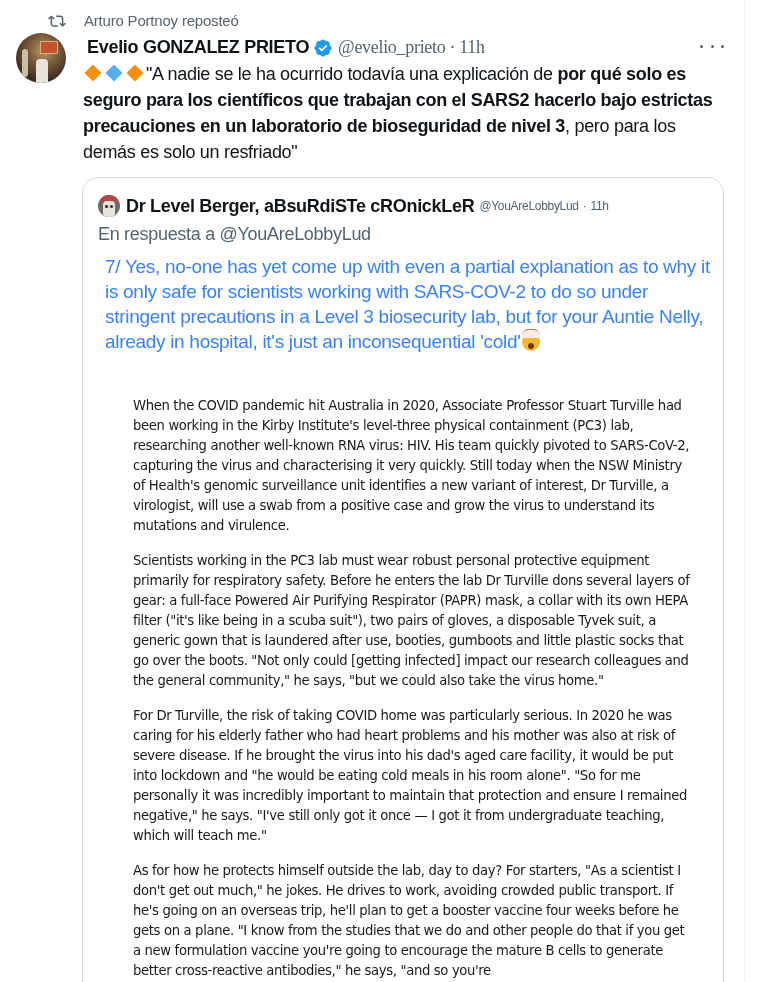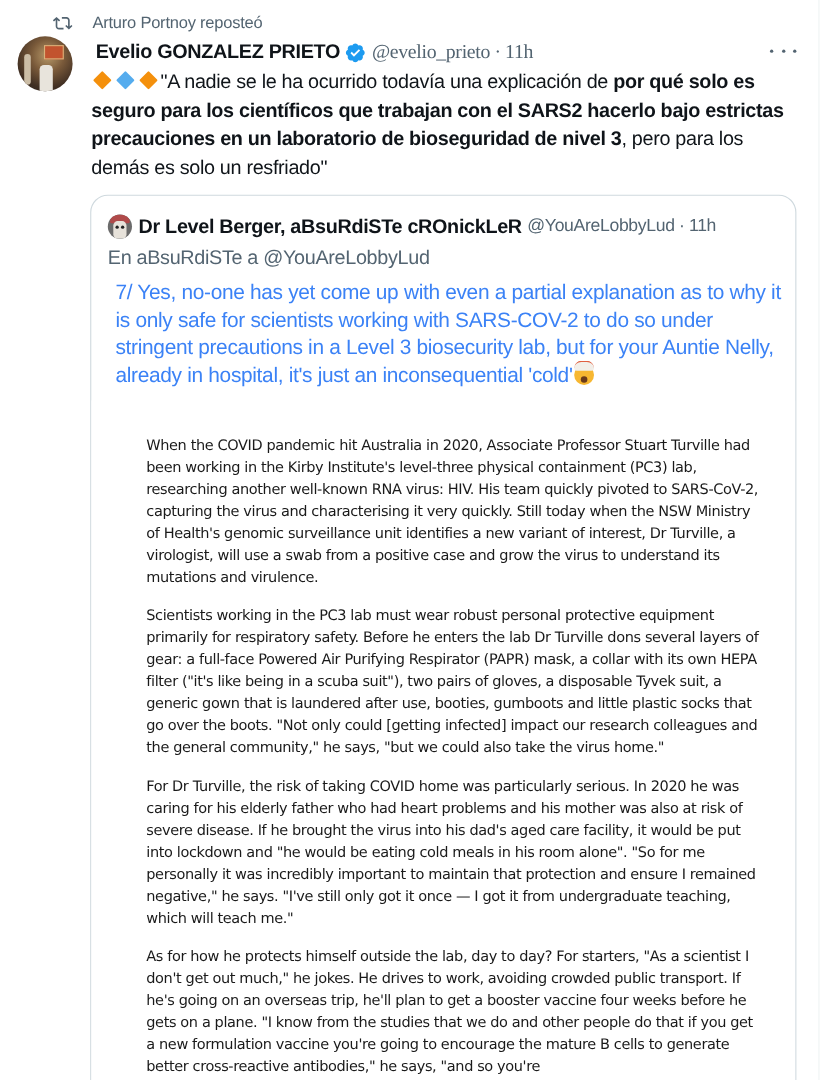--- a/index.html
+++ b/index.html
@@ -209,21 +209,21 @@
     }
     .quote-avatar .eye1 { left: 7px; }
     .quote-avatar .eye2 { left: 12px; }
     .quote-name {
       font-size: 18px;
       font-weight: bold;
       color: #0f1419;
       letter-spacing: -0.3px;
     }
     .quote-handle, .quote-dot, .quote-time {
-      font-size: 16px;
+      font-size: 12px;
       color: #536471;
       letter-spacing: -0.3px;
     }
     .quote-handle { margin-left: 5px; }
     .quote-dot { margin: 0 4px; }
     .reply-to {
       position: absolute;
       left: 15px;
       top: 46px;
       font-size: 18px;
@@ -343,21 +343,21 @@
       <div class="face"></div>
       <div class="eye1"></div>
       <div class="eye2"></div>
     </div>
     <span class="quote-name">Dr Level Berger, aBsuRdiSTe cROnickLeR</span>
     <span class="quote-handle">@YouAreLobbyLud</span>
     <span class="quote-dot">·</span>
     <span class="quote-time">11h</span>
   </div>
 
-  <div class="reply-to">En aBsuRdiSTe a @YouAreLobbyLud</div>
+  <div class="reply-to">En respuesta a @YouAreLobbyLud</div>
 
   <div class="quote-text"><span>7/ Yes, no-one has yet come up with even a partial explanation as to why it is only safe for scientists working with SARS-COV-2 to do so under stringent precautions in a Level 3 biosecurity lab, but for your Auntie Nelly, already in hospital, it's just an inconsequential 'cold'</span><span class="emoji-explode"></span></div>
 
   <div class="article-image">
     <div class="article">
       <p>When the COVID pandemic hit Australia in 2020, Associate Professor Stuart Turville had been working in the Kirby Institute's level-three physical containment (PC3) lab, researching another well-known RNA virus: HIV. His team quickly pivoted to SARS-CoV-2, capturing the virus and characterising it very quickly. Still today when the NSW Ministry of Health's genomic surveillance unit identifies a new variant of interest, Dr Turville, a virologist, will use a swab from a positive case and grow the virus to understand its mutations and virulence.</p>
       <p>Scientists working in the PC3 lab must wear robust personal protective equipment primarily for respiratory safety. Before he enters the lab Dr Turville dons several layers of gear: a full-face Powered Air Purifying Respirator (PAPR) mask, a collar with its own HEPA filter ("it's like being in a scuba suit"), two pairs of gloves, a disposable Tyvek suit, a generic gown that is laundered after use, booties, gumboots and little plastic socks that go over the boots. "Not only could [getting infected] impact our research colleagues and the general community," he says, "but we could also take the virus home."</p>
       <p>For Dr Turville, the risk of taking COVID home was particularly serious. In 2020 he was caring for his elderly father who had heart problems and his mother was also at risk of severe disease. If he brought the virus into his dad's aged care facility, it would be put into lockdown and "he would be eating cold meals in his room alone". "So for me personally it was incredibly important to maintain that protection and ensure I remained negative," he says. "I've still only got it once — I got it from undergraduate teaching, which will teach me."</p>
       <p>As for how he protects himself outside the lab, day to day? For starters, "As a scientist I don't get out much," he jokes. He drives to work, avoiding crowded public transport. If he's going on an overseas trip, he'll plan to get a booster vaccine four weeks before he gets on a plane. "I know from the studies that we do and other people do that if you get a new formulation vaccine you're going to encourage the mature B cells to generate better cross-reactive antibodies," he says, "and so you're</p>
     </div>

